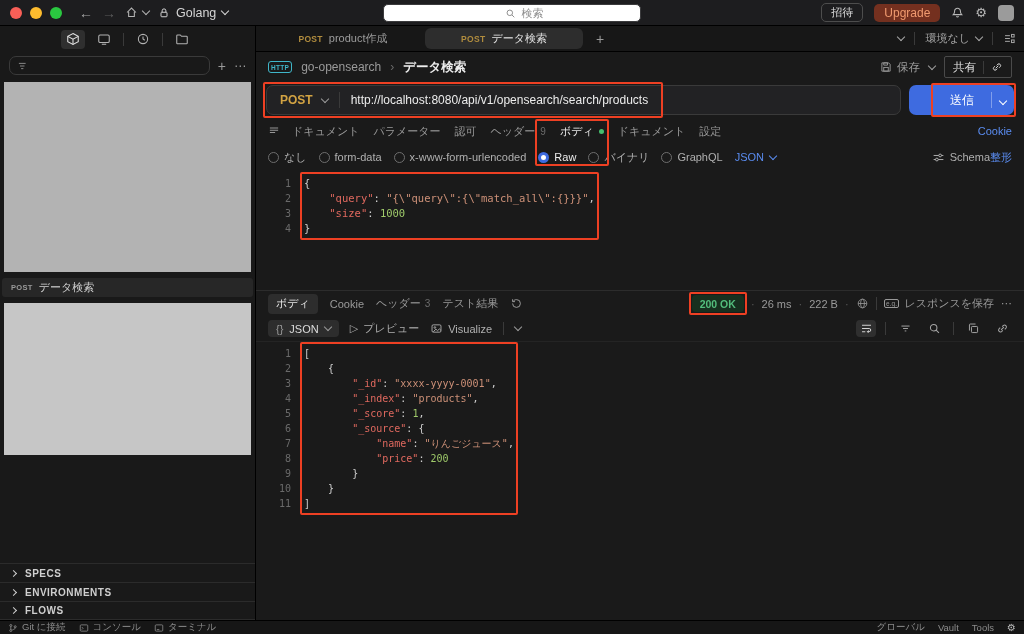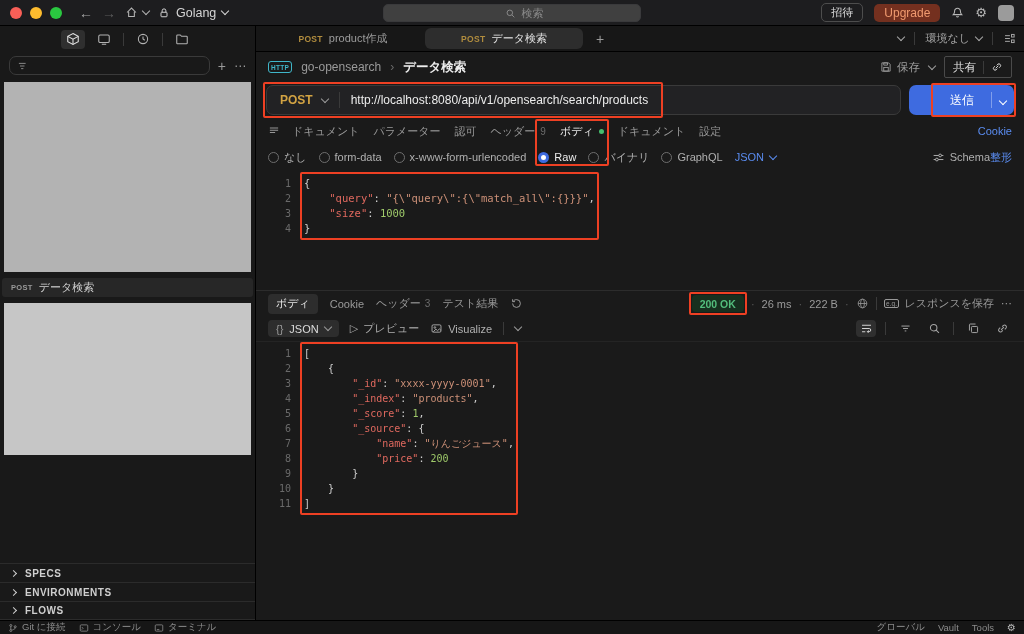--- a/index.html
+++ b/index.html
@@ -17,21 +17,21 @@
   
   .topbar { height:26px; background:#1d1d1f; border-bottom:1px solid #000; display:flex; align-items:center; padding:0 10px; gap:9px; position:relative; }
   .lights { display:flex; gap:8px; margin-right:8px; }
   .light { width:12px; height:12px; border-radius:50%; }
   .l-close{ background:#f95f57; } .l-min{ background:#fdbc2e; } .l-max{ background:#2ac840; }
   .navarrow { color:#a8a8a8; font-size:14px; line-height:1; }
   .navarrow.dim { color:#5c5c5c; }
   .tb-group { display:flex; align-items:center; gap:5px; color:#b4b4b4; }
   .project { color:#d6d6d6; font-size:12.5px; display:flex; align-items:center; gap:6px; }
   .searchbar { position:absolute; left:50%; top:4px; transform:translateX(-50%); width:258px; height:18px;
-    background:#404040; border:1px solid #3a3a3c; border-radius:5px; display:flex; align-items:center; justify-content:center; gap:6px; color:#8b8b8b; font-size:11px;padding-left:24px; }
+    background:#ffffff; border:1px solid #3a3a3c; border-radius:5px; display:flex; align-items:center; justify-content:center; gap:6px; color:#8b8b8b; font-size:11px;padding-left:24px; }
   .tb-right { margin-left:auto; display:flex; align-items:center; gap:11px; }
   .invite-btn { border:1px solid #4d4d4d; border-radius:5px; padding:1px 9px; font-size:11px; color:#dcdcdc; }
   .upgrade-btn { background:#7a३; background:#74301f; color:#f09a6f; border-radius:5px; padding:2px 10px; font-size:12px; }
   .gear-glyph { font-size:13px; color:#b8b8b8; font-family:"DejaVu Sans", sans-serif; line-height:1; }
   .avatar { width:16px; height:16px; border-radius:4px; background:#9b9b9b; }
 
   
   .mid { display:flex; height:594px; }
   .sidebar { width:256px; background:#191919; border-right:1px solid #000; display:flex; flex-direction:column; }
   .sb-icons { height:26px; display:flex; align-items:center; justify-content:center; gap:7px; color:#b2b2b2; }

